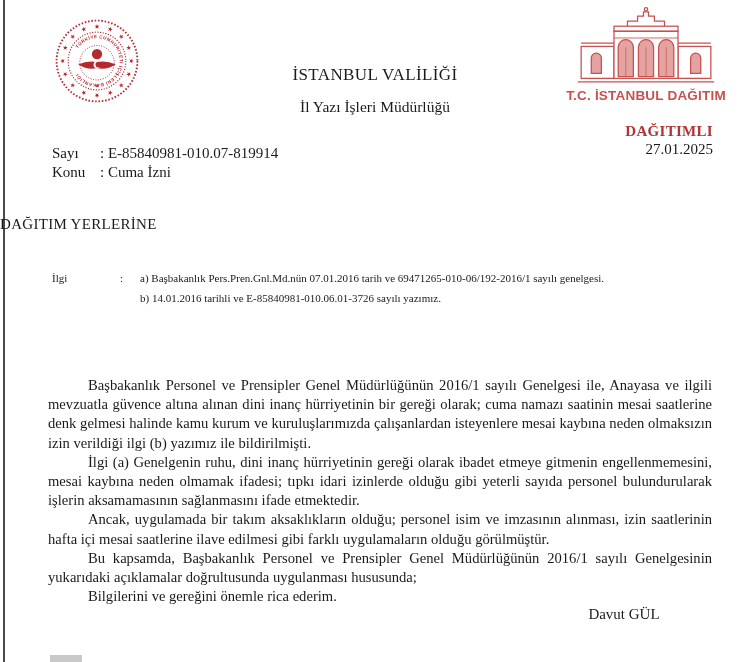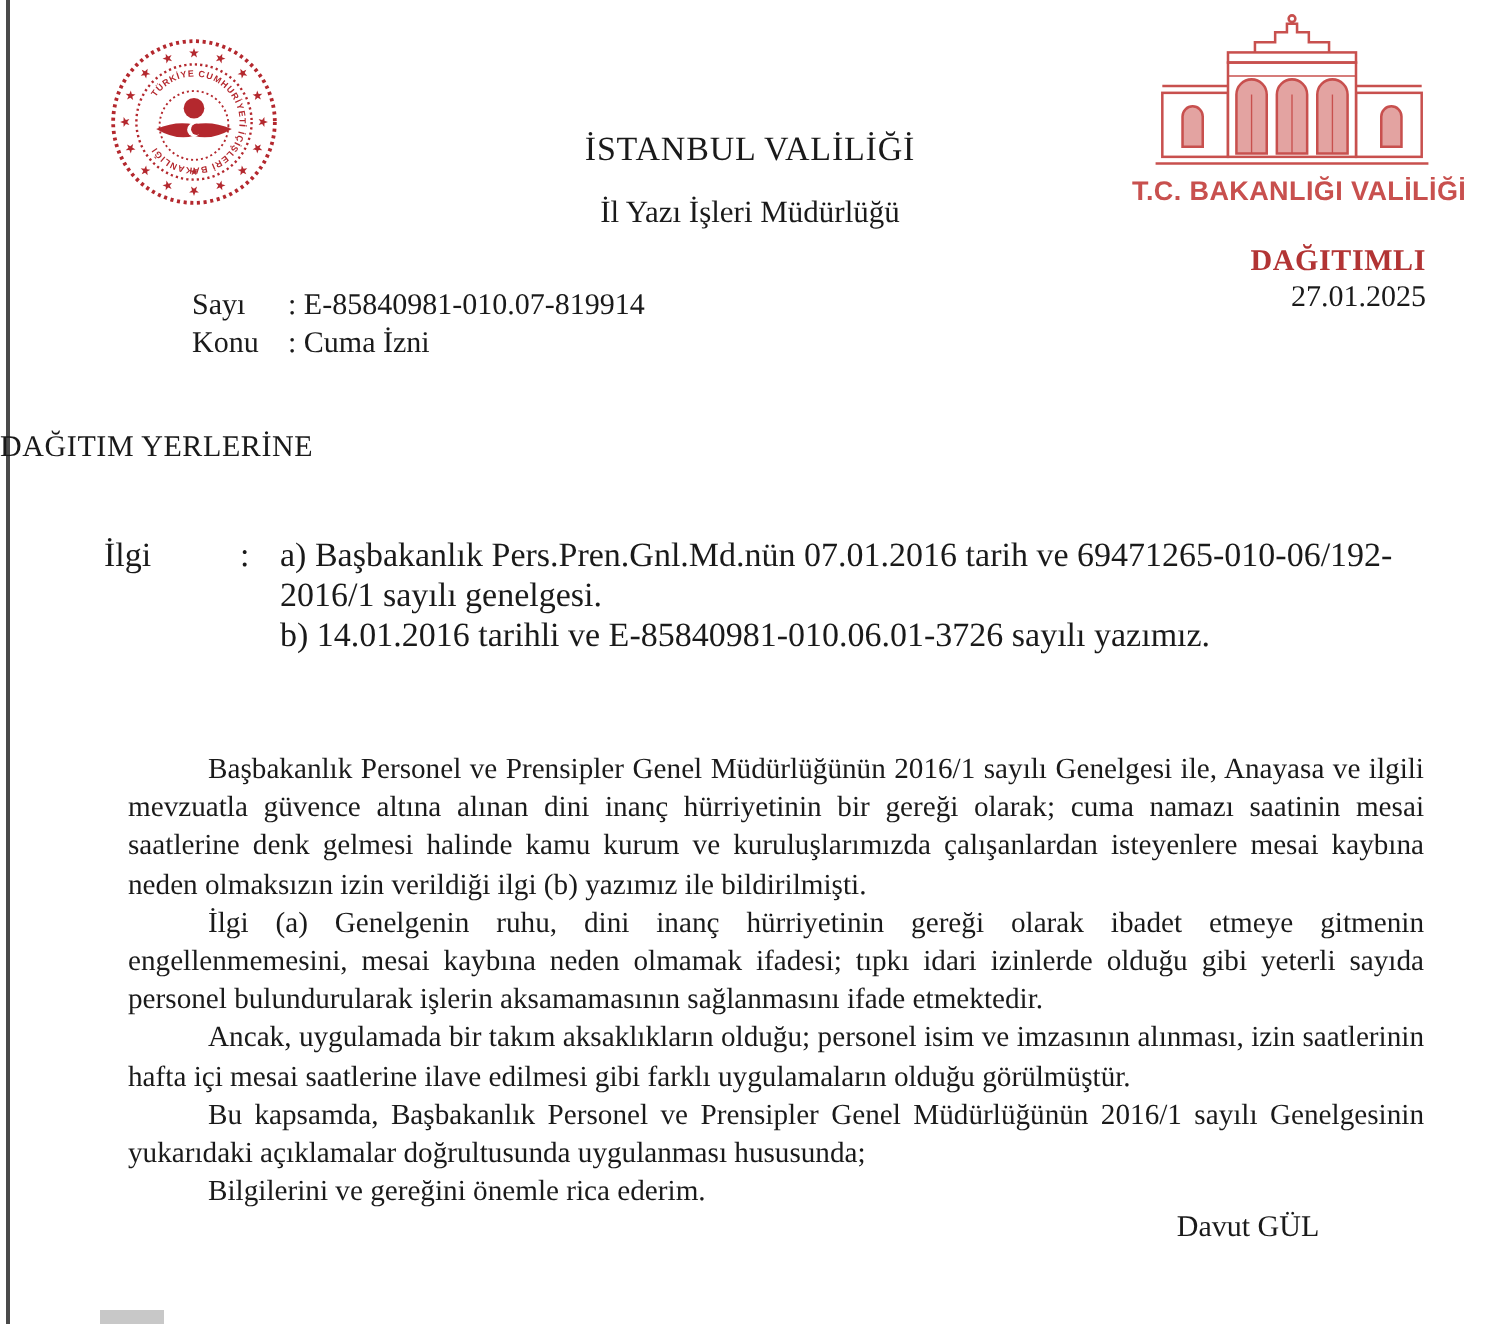--- a/index.html
+++ b/index.html
@@ -21,29 +21,29 @@
   .right-logo svg { display:block; }
   .logo-caption {
     font-family:"Liberation Sans","DejaVu Sans",sans-serif; font-weight:bold;
     font-size:13.5px; color:#c8504e; letter-spacing:0.2px; white-space:nowrap; margin-top:2px;
   }
 
   .distribution { position:absolute; right:37px; top:123px; font-size:15px; font-weight:bold; color:#b23434; letter-spacing:0.3px; }
   .doc-date     { position:absolute; right:37px; top:141px; font-size:15px; }
 
   .meta-block { position:absolute; left:52px; top:144px; font-size:15px; line-height:19px; }
-  .meta-row .meta-label { display:inline-block; width:48px;margin-left:44px; }
+  .meta-row .meta-label { display:inline-block; width:48px; }
 
   .recipient { position:absolute; left:0; right:0; top:216px; text-align:left; font-size:15px; letter-spacing:0.3px; }
 
-  .ilgi { position:absolute; left:52px; top:268px; right:42px; font-size:17px; line-height:20px;
+  .ilgi { position:absolute; left:52px; top:268px; right:42px; font-size:11px; line-height:20px;
           display:grid; grid-template-columns:68px 20px 1fr; }
   .ilgi-items div { margin:0; }
 
-  .body-text { position:absolute; left:48px; top:376px; right:38px; font-size:14.6px; line-height:19.2px; text-align:justify;margin-left:16px; }
+  .body-text { position:absolute; left:48px; top:376px; right:38px; font-size:14.6px; line-height:19.2px; text-align:justify; }
   .body-text p { margin:0; text-indent:40px; }
 
   .signature { position:absolute; right:42px; top:604px; width:168px; text-align:center; font-size:15px; line-height:20px; }
   .signature .sig-name { white-space:nowrap; }
 
   .qr-partial { position:absolute; left:50px; top:655px; width:32px; height:7px; background:#9a9a9a; opacity:.55; }
 </style>
 </head>
 <body>
 
@@ -115,21 +115,21 @@
         <circle cx="85" cy="4" r="2"></circle>
 
         <path d="M52,84 V49 A9,9 0 0 1 70,49 V84 Z" fill="#e3a3a1"></path>
         <path d="M76,84 V49 A9,9 0 0 1 94,49 V84 Z" fill="#e3a3a1"></path>
         <path d="M100,84 V49 A9,9 0 0 1 118,49 V84 Z" fill="#e3a3a1"></path>
         <line x1="61" y1="49" x2="61" y2="84" stroke-width="0.8"></line>
         <line x1="85" y1="49" x2="85" y2="84" stroke-width="0.8"></line>
         <line x1="109" y1="49" x2="109" y2="84" stroke-width="0.8"></line>
       </g>
     </svg>
-    <div class="logo-caption">T.C. BAKANLIĞI VALİLİĞİ</div>
+    <div class="logo-caption">T.C. İSTANBUL DAĞITIM</div>
   </div>
 
   <div class="distribution">DAĞITIMLI</div>
   <div class="doc-date">27.01.2025</div>
 
   <div class="meta-block">
     <div class="meta-row">
       <span class="meta-label">Sayı</span><span>: E-85840981-010.07-819914</span>
     </div>
     <div class="meta-row">

